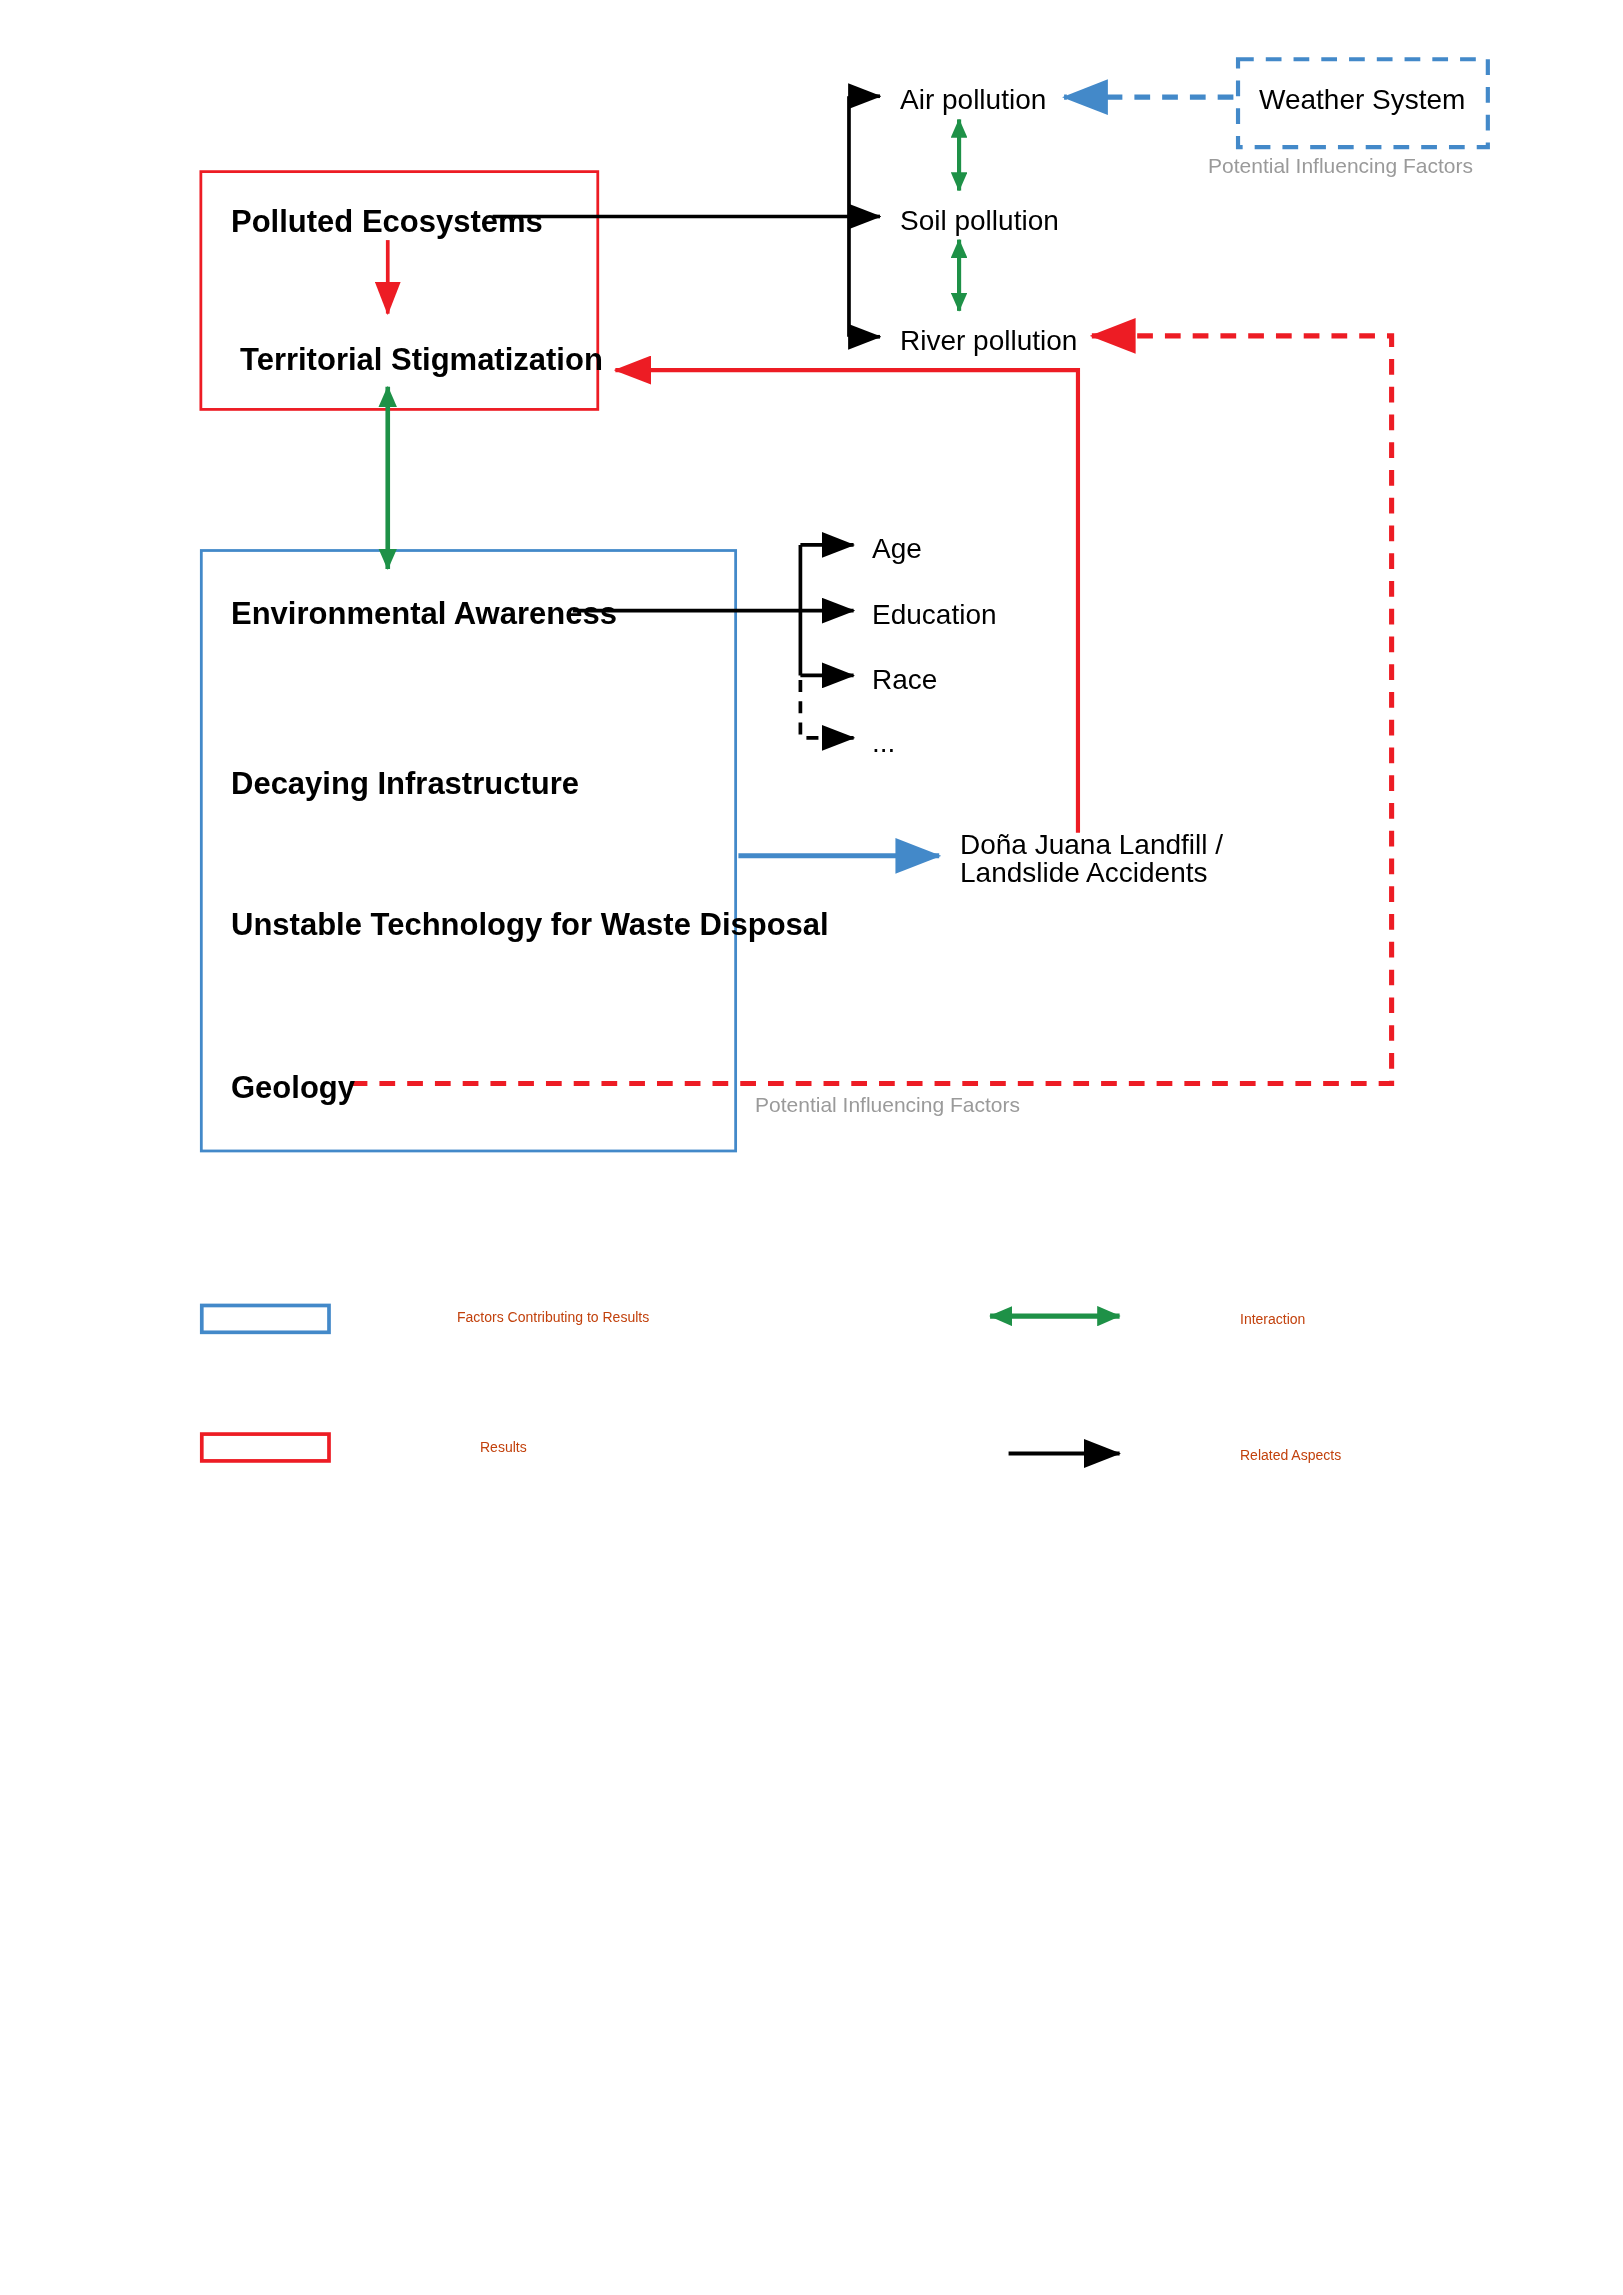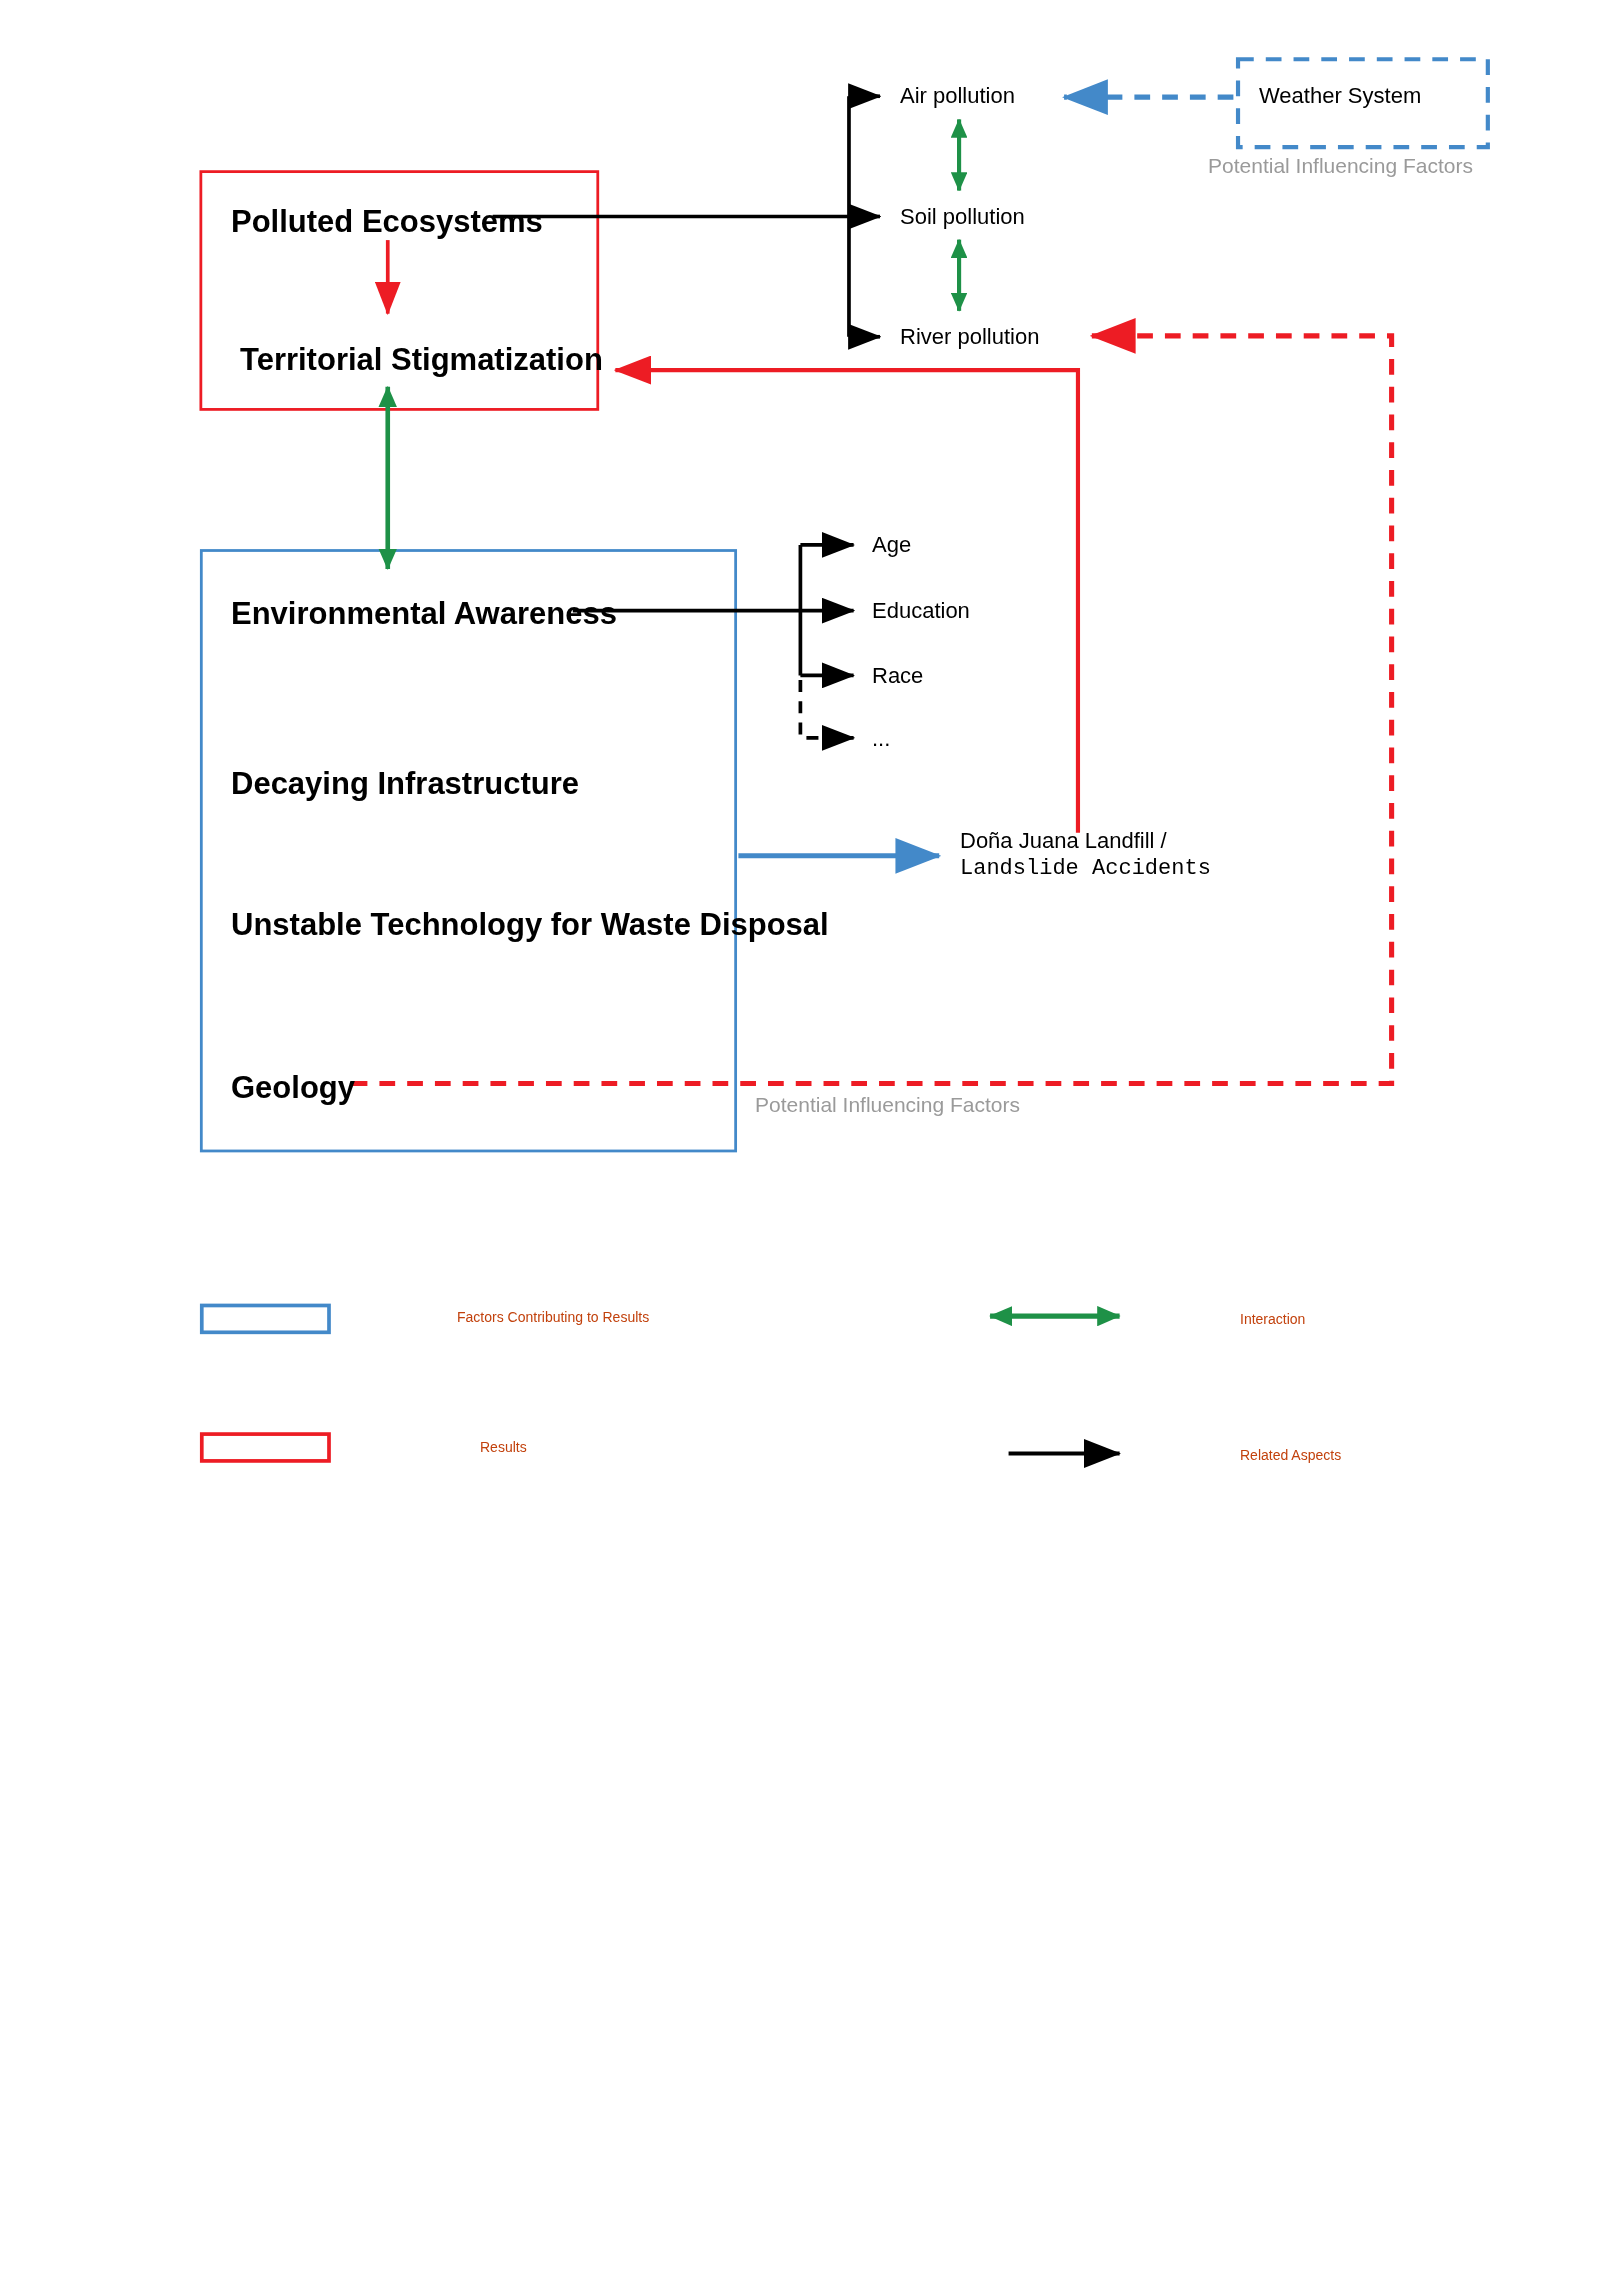--- a/index.html
+++ b/index.html
@@ -1,21 +1,21 @@
 <!DOCTYPE html>
 <html style="font-size:7.4px"><head>
 <meta charset="utf-8">
 <style>
   html,body{margin:0;padding:0;background:#ffffff;}
   body{width:1623px;height:2295px;position:relative;overflow:hidden;
        font-family:"Liberation Sans", sans-serif;}
   #canvas{position:absolute;left:0;top:0;width:1623px;height:2295px;}
   .lbl{position:absolute;white-space:pre;line-height:1.18;}
   .node-bold{font-size:31px;font-weight:700;color:#000;}
-  .node-plain{font-size:22px;font-weight:400;color:#000;}
+  .node-plain{font-size:28px;font-weight:400;color:#000;}
   .gray-note{font-size:21px;font-weight:400;color:#9a9a9a;}
   .legend-text{font-size:14px;font-weight:400;color:#c2410c;}
   svg{position:absolute;left:0;top:0;width:1623px;height:2295px;overflow:visible;}
 </style>
 </head>
 <body>
 
 <div id="canvas">
 
   <svg viewBox="0 0 3508 4961">
@@ -94,21 +94,21 @@
   <div class="lbl node-plain" style="left:900px;top:83px;">Air pollution</div>
   <div class="lbl node-plain" style="left:900px;top:204px;">Soil pollution</div>
   <div class="lbl node-plain" style="left:900px;top:324px;">River pollution</div>
 
   <div class="lbl node-plain" style="left:872px;top:532px;">Age</div>
   <div class="lbl node-plain" style="left:872px;top:598px;">Education</div>
   <div class="lbl node-plain" style="left:872px;top:663px;">Race</div>
   <div class="lbl node-plain" style="left:872px;top:726px;">...</div>
 
   <div class="lbl node-plain" style="left:960px;top:828px;">Doña Juana Landfill /</div>
-  <div class="lbl node-plain" style="left:960px;top:856px;font-family:Liberation Mono, monospace;">Landslide Accidents</div>
+  <div class="lbl node-plain" style="left:960px;top:856px;">Landslide Accidents</div>
 
   <div class="lbl node-plain" style="left:1259px;top:83px;">Weather System</div>
 
   <div class="lbl gray-note" style="left:1208px;top:154px;">Potential Influencing Factors</div>
   <div class="lbl gray-note" style="left:755px;top:1093px;">Potential Influencing Factors</div>
 
   <div class="lbl legend-text" style="left:457px;top:1309px;">Factors Contributing to Results</div>
   <div class="lbl legend-text" style="left:457px;top:1439px;margin-left:23px;">Results</div>
   <div class="lbl legend-text" style="left:1240px;top:1311px;">Interaction</div>
   <div class="lbl legend-text" style="left:1240px;top:1447px;">Related Aspects</div>

